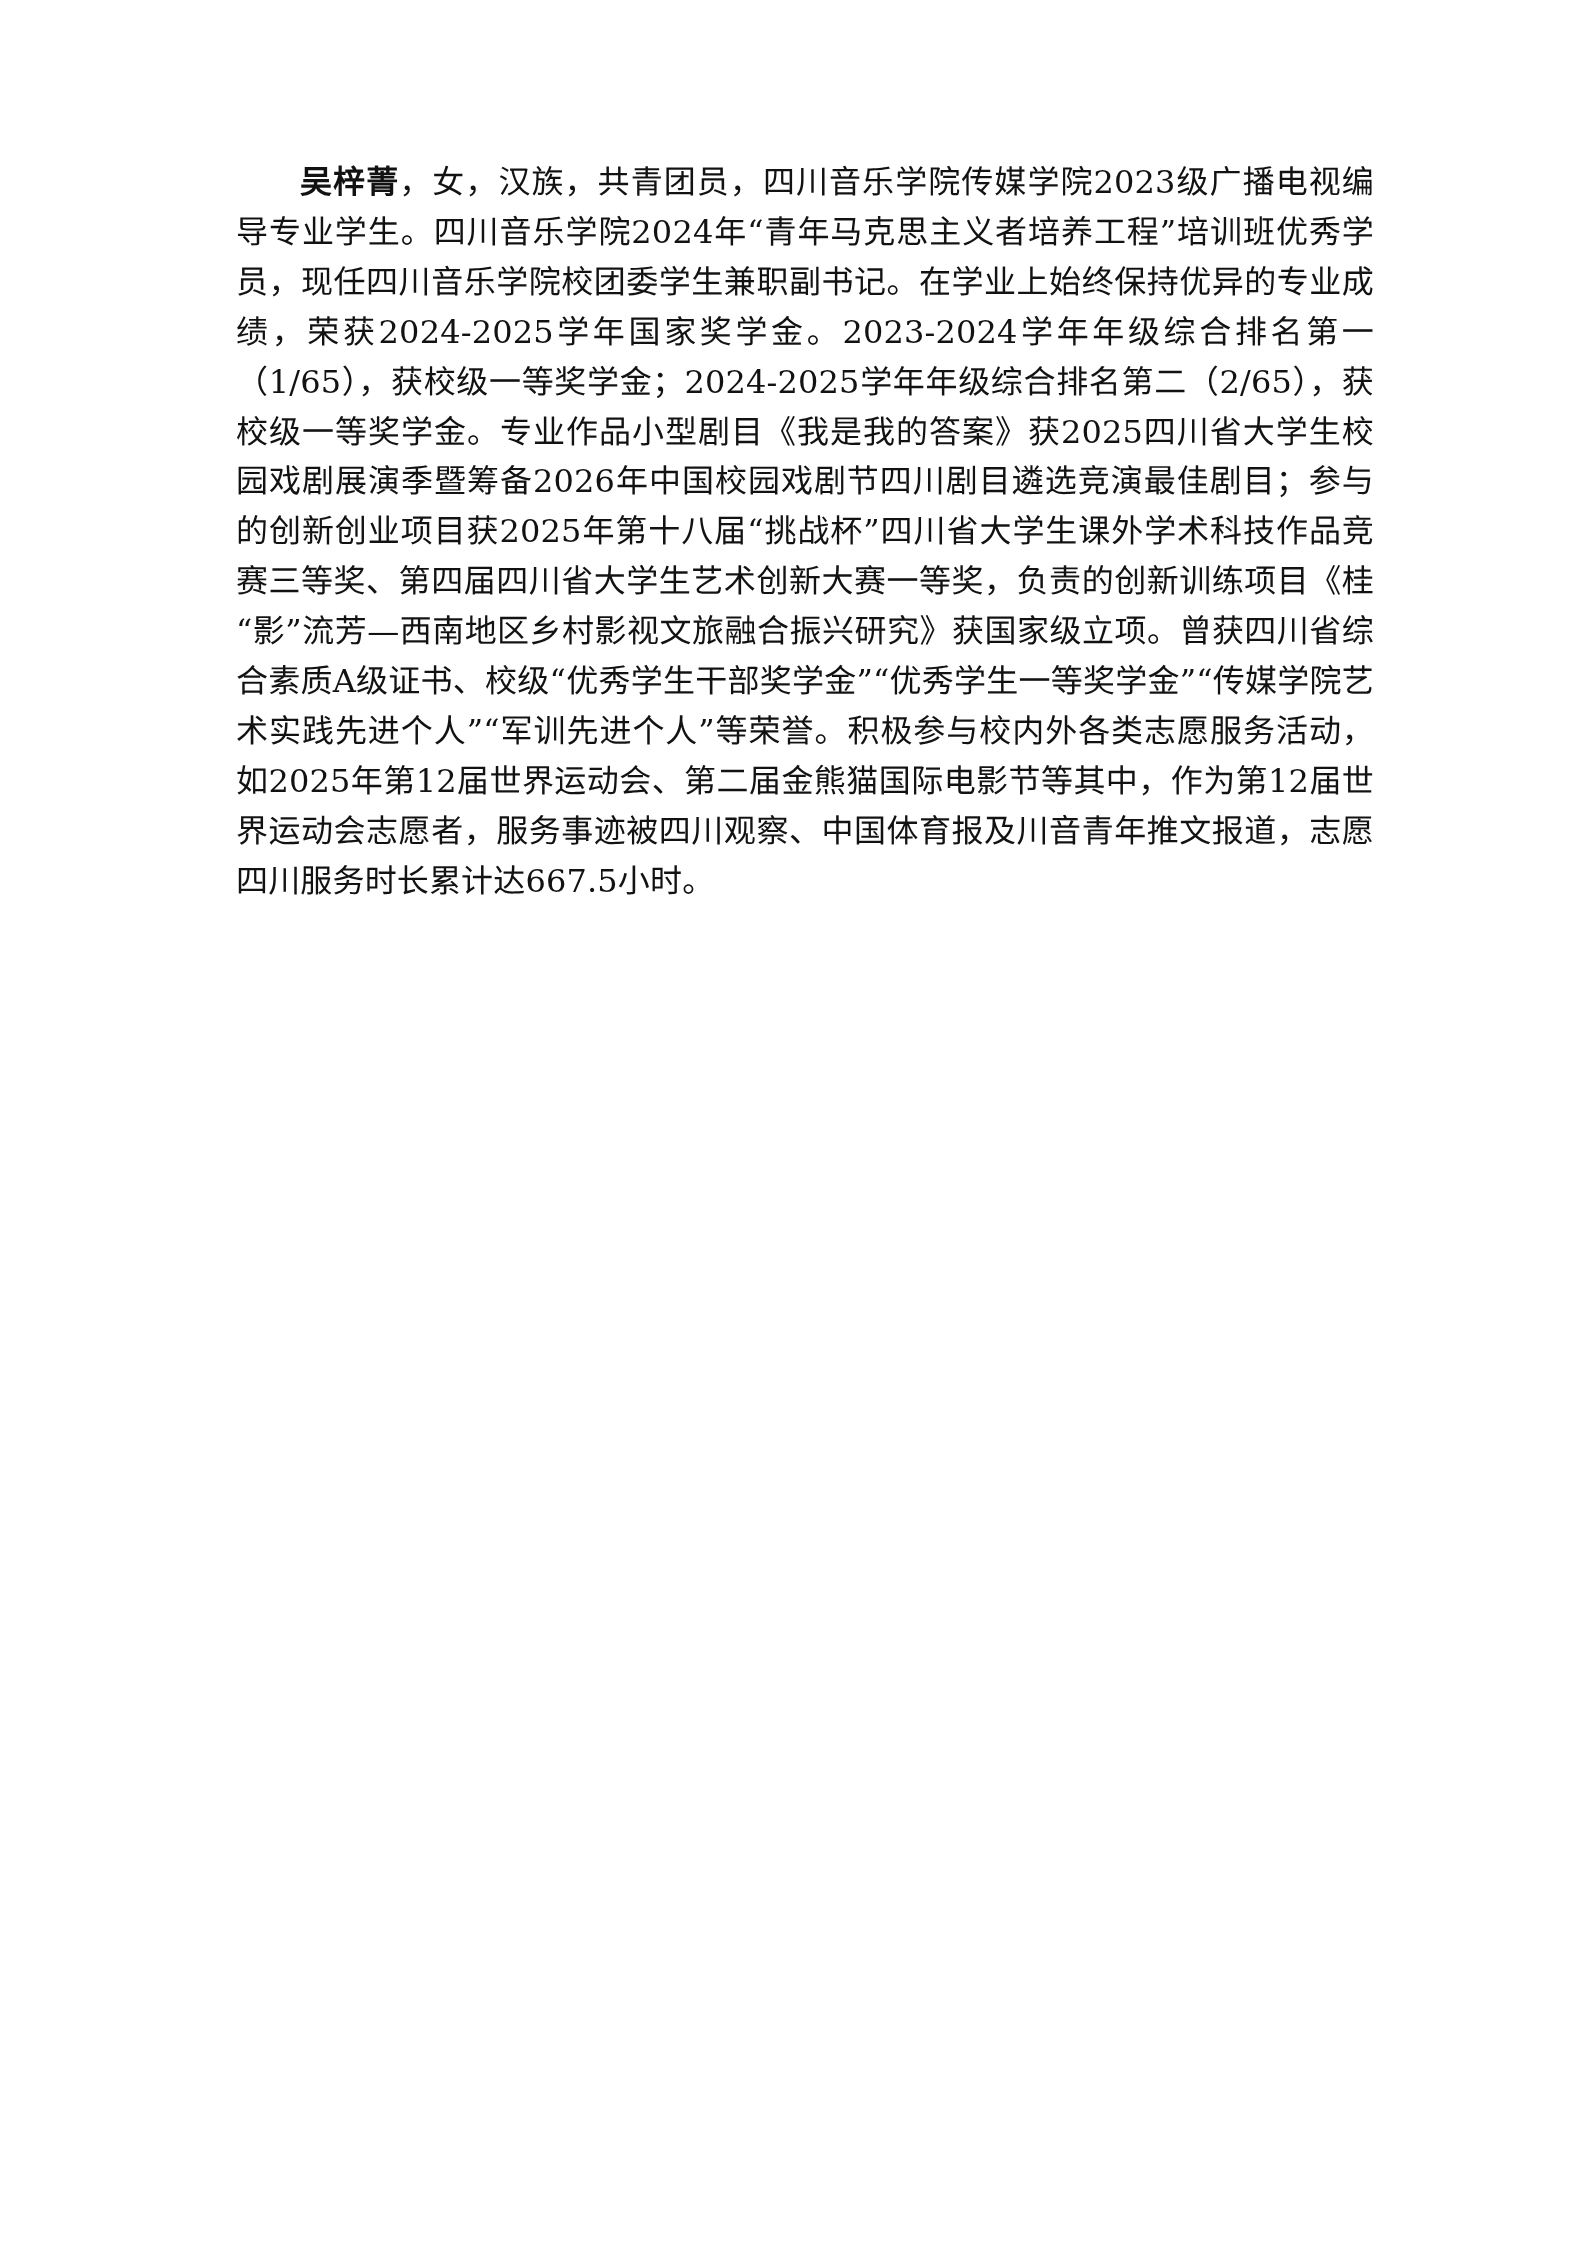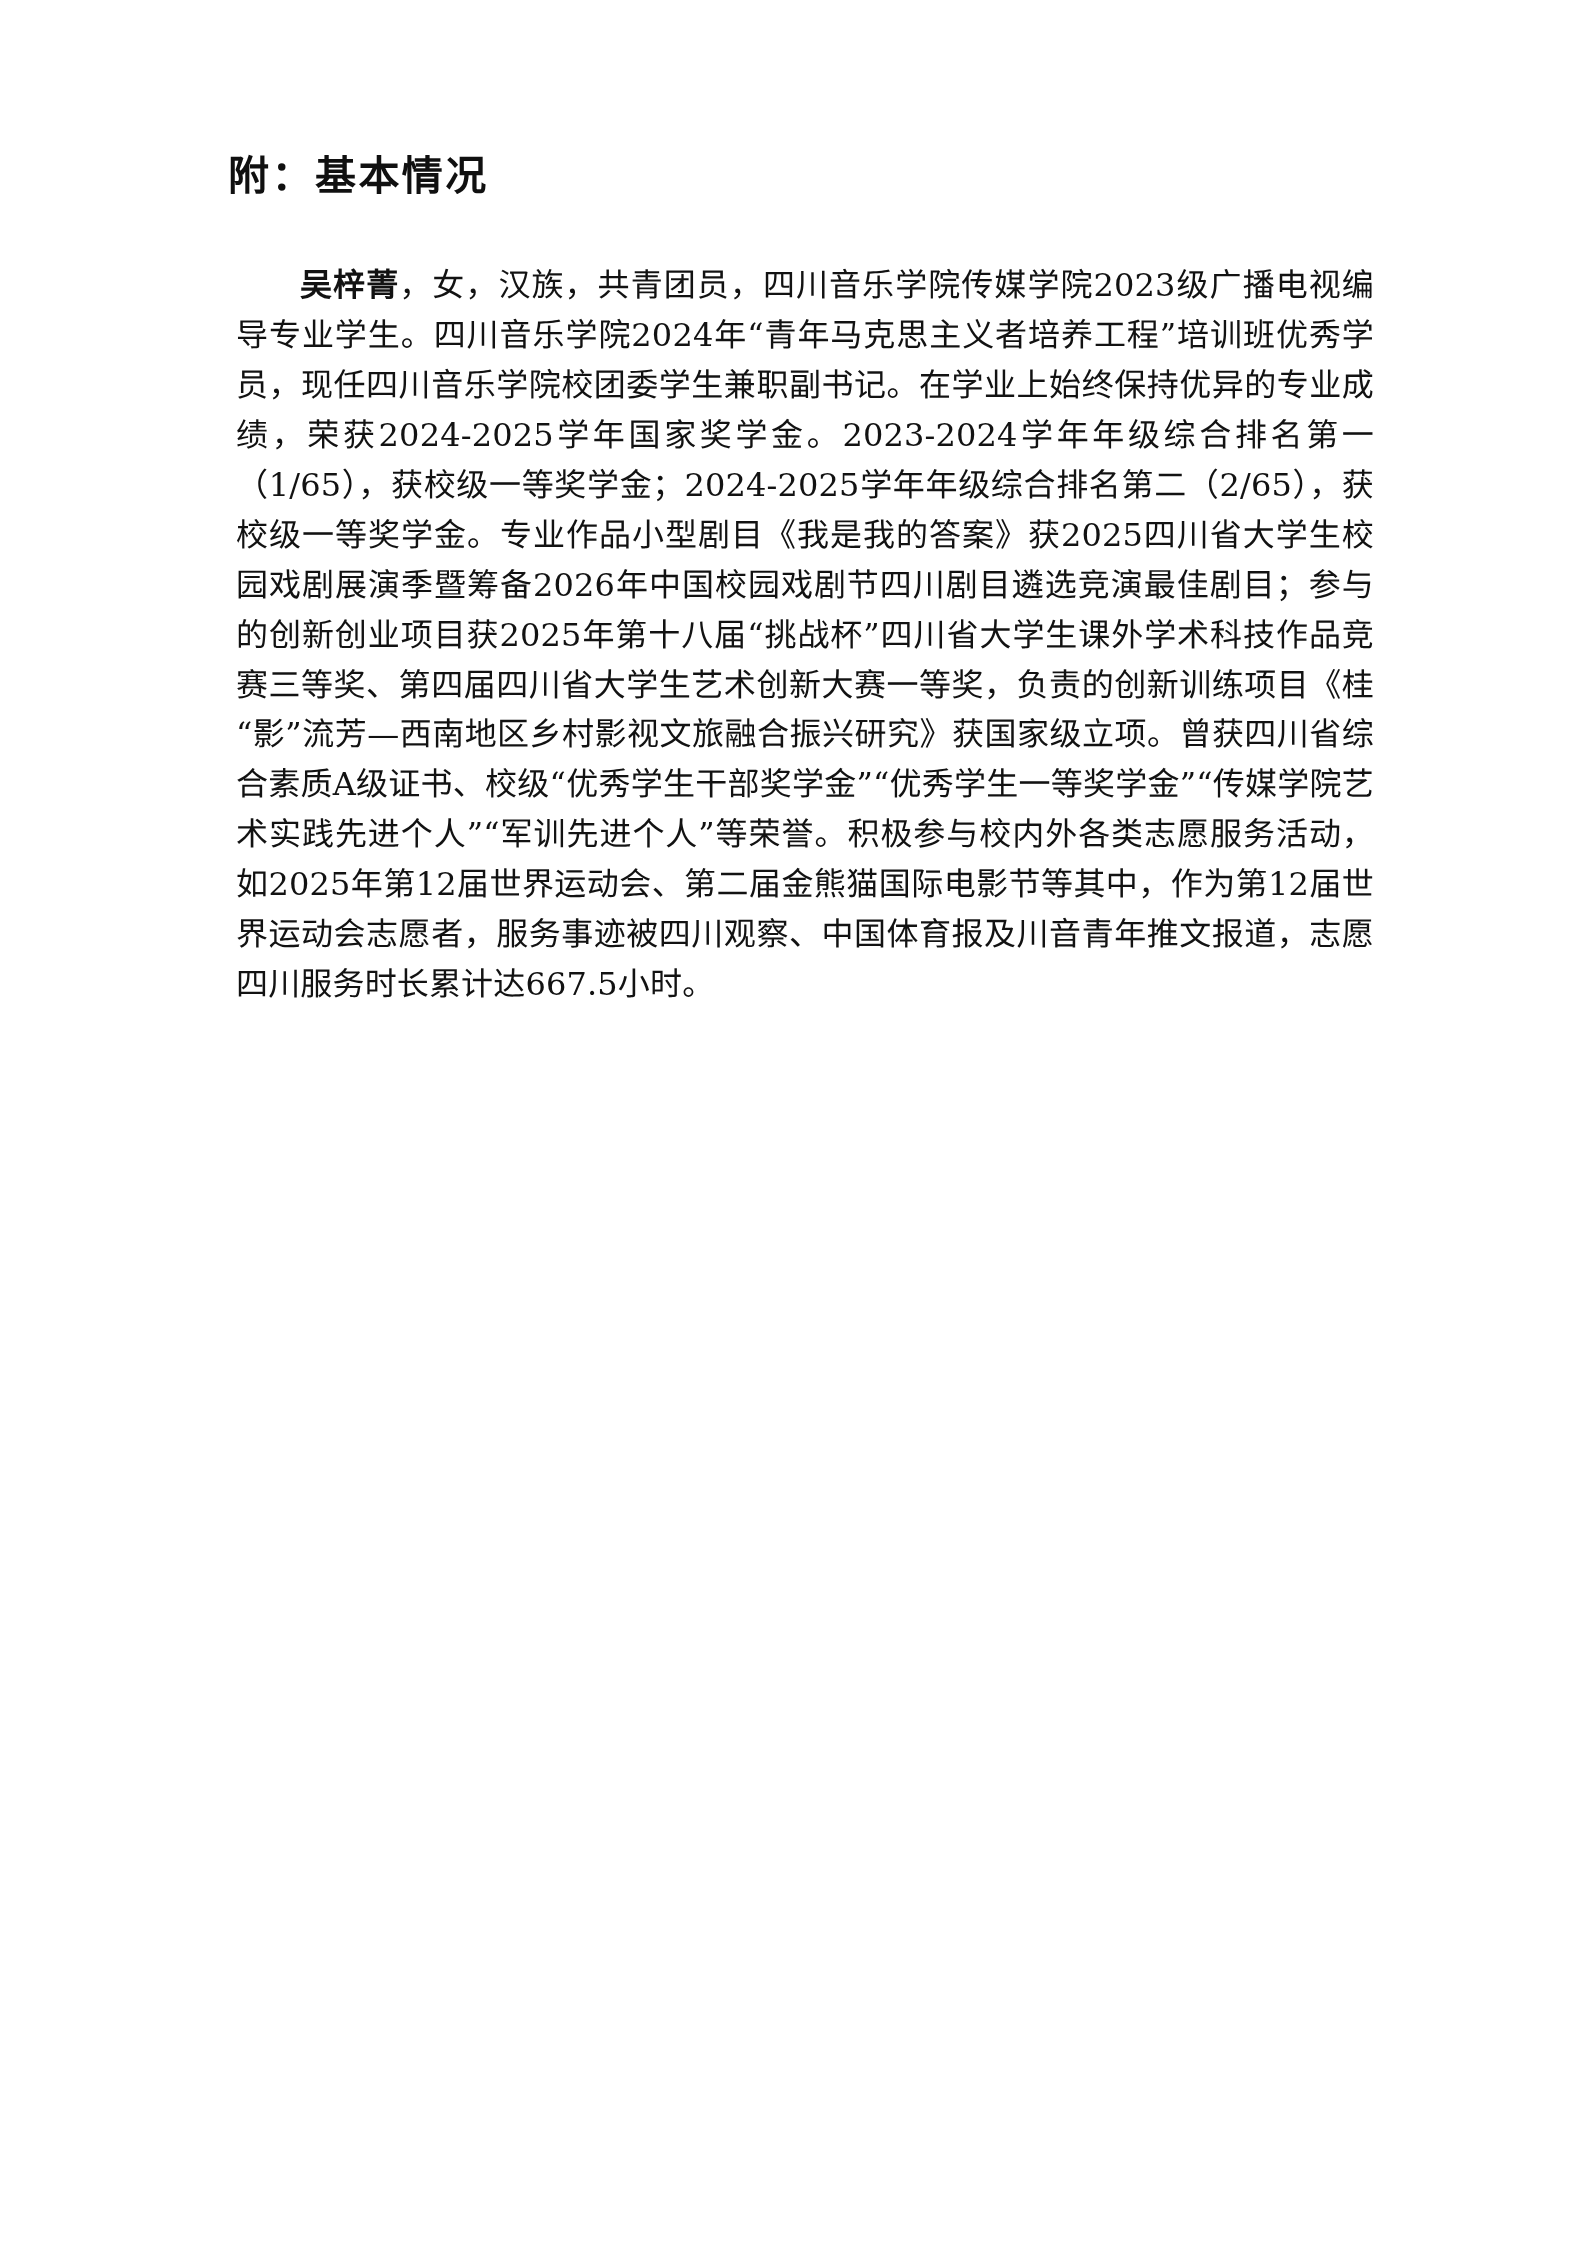--- a/index.html
+++ b/index.html
@@ -45,17 +45,16 @@
   }
   .name-strong {
     font-weight: 700;
   }
 </style>
 </head>
 <body>
 
 <div class="page">
 
-  <h1 class="doc-title">附：基本情况</h1>
 
   <p class="body-text"><span class="name-strong">吴梓菁</span><span>，女，汉族，共青团员，四川音乐学院传媒学院2023级广播电视编导专业学生。四川音乐学院2024年“青年马克思主义者培养工程”培训班优秀学员，现任四川音乐学院校团委学生兼职副书记。在学业上始终保持优异的专业成绩，荣获2024-2025学年国家奖学金。2023-2024学年年级综合排名第一（1/65），获校级一等奖学金；2024-2025学年年级综合排名第二（2/65），获校级一等奖学金。专业作品小型剧目《我是我的答案》获2025四川省大学生校园戏剧展演季暨筹备2026年中国校园戏剧节四川剧目遴选竞演最佳剧目；参与的创新创业项目获2025年第十八届“挑战杯”四川省大学生课外学术科技作品竞赛三等奖、第四届四川省大学生艺术创新大赛一等奖，负责的创新训练项目《桂“影”流芳—西南地区乡村影视文旅融合振兴研究》获国家级立项。曾获四川省综合素质A级证书、校级“优秀学生干部奖学金”“优秀学生一等奖学金”“传媒学院艺术实践先进个人”“军训先进个人”等荣誉。积极参与校内外各类志愿服务活动，如2025年第12届世界运动会、第二届金熊猫国际电影节等其中，作为第12届世界运动会志愿者，服务事迹被四川观察、中国体育报及川音青年推文报道，志愿四川服务时长累计达667.5小时。</span></p>
 
 </div>
 
 </body></html>

